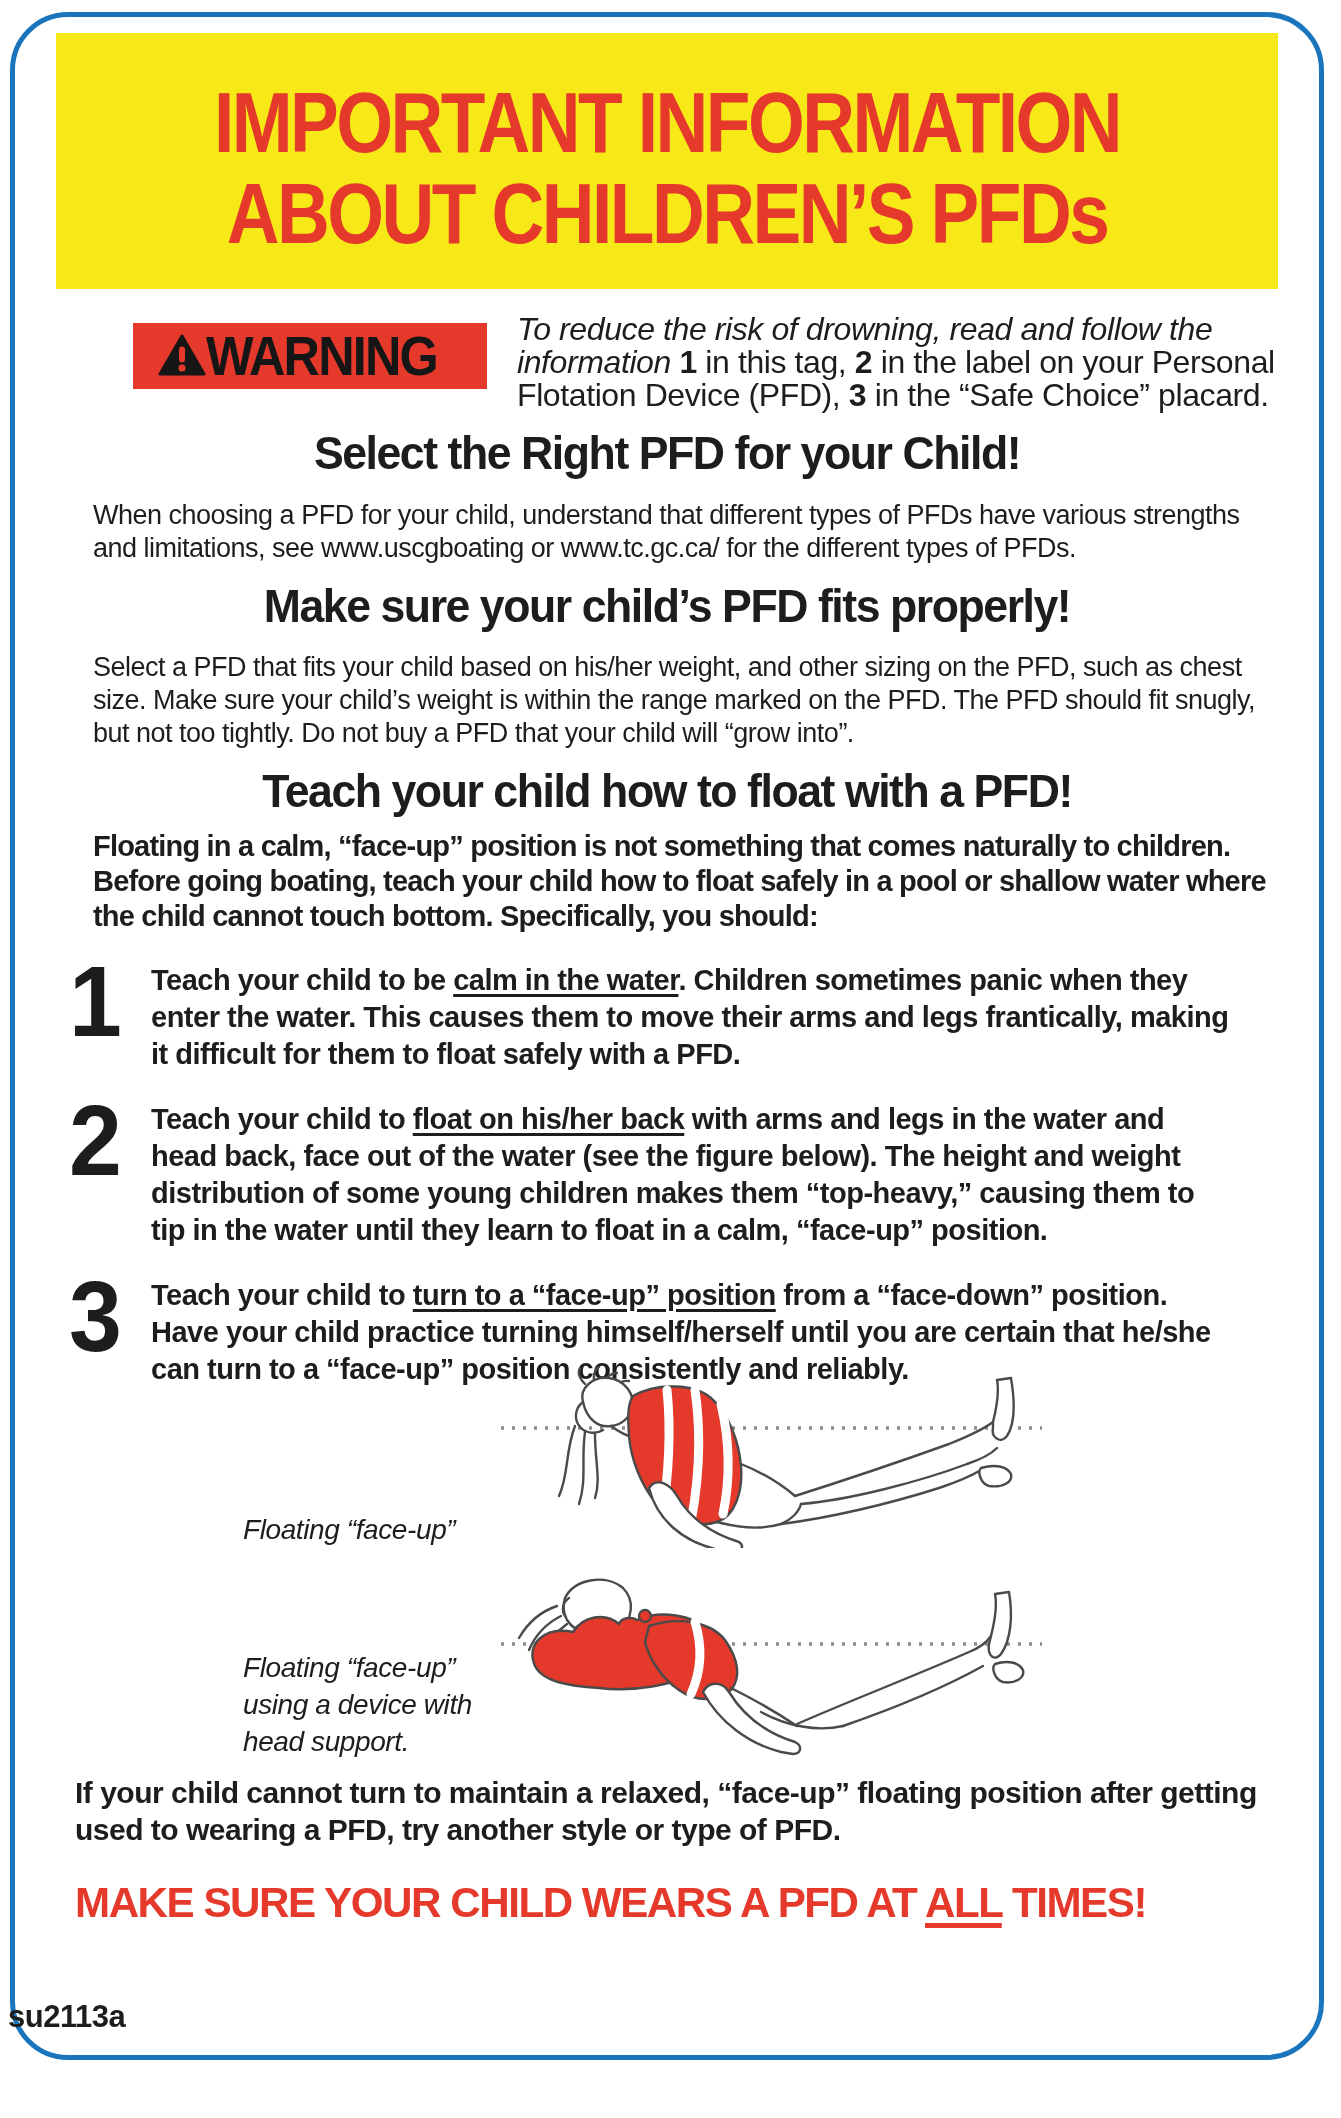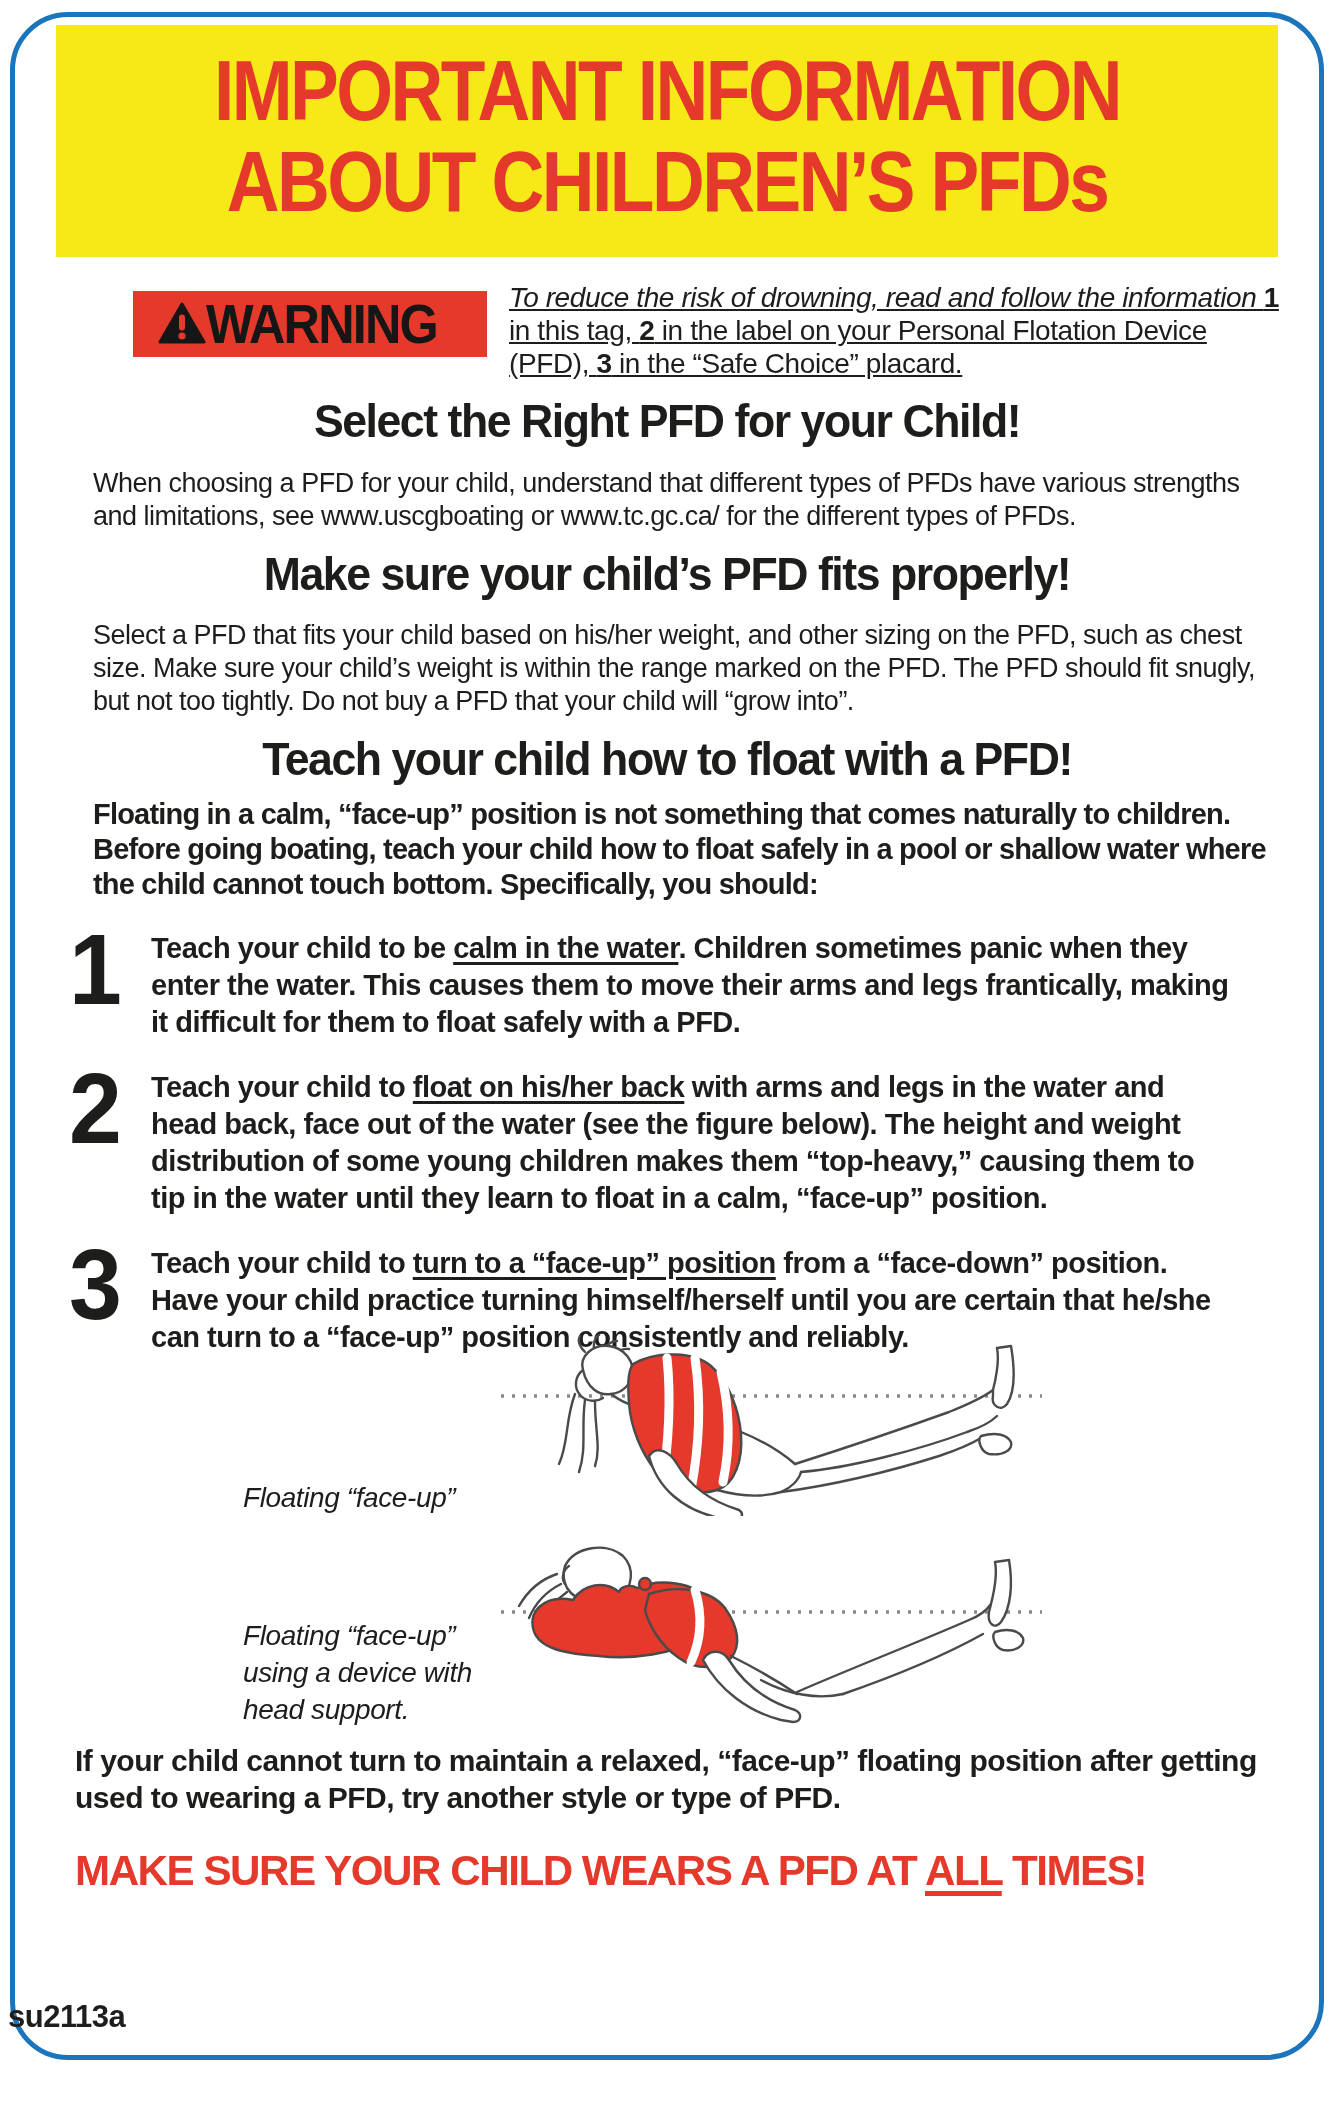--- a/index.html
+++ b/index.html
@@ -13,37 +13,37 @@
   html,body{margin:0;padding:0;}
   body{
     width:1341px;height:2118px;position:relative;background:#fff;
     font-family:"Liberation Sans", sans-serif;color:var(--ink);
   }
   .card{
     position:absolute;left:10px;top:12px;width:1314px;height:2048px;
     border:5px solid var(--blue);border-radius:58px;background:#fff;overflow:hidden;
   }
   
-  .banner{margin:8px auto 0;width:1222px;background:var(--yellow);text-align:center;padding:20px 0 30px;}
+  .banner{margin:16px auto 0;width:1222px;background:var(--yellow);text-align:center;padding:44px 0 30px;}
   .banner-line{
     font-size:86px;font-weight:bold;color:var(--red);line-height:91px;
     letter-spacing:-3px;white-space:nowrap;transform:scaleX(0.85);transform-origin:50% 50%;
   }
   
   .warning-row{display:flex;align-items:flex-start;margin:24px 40px 0 118px;}
   .warning-badge{
     flex:0 0 auto;width:354px;height:66px;background:var(--red);
     display:flex;align-items:center;justify-content:center;margin-top:10px;
   }
   .warning-badge .label{
     font-size:56px;font-weight:bold;color:#161616;letter-spacing:-2px;
     transform:scaleX(0.9);transform-origin:left center;line-height:1;
   }
   .tri-excl{fill:var(--red);}
-  .warning-text{margin:0 0 0 22px;width:812px;font-size:28px;line-height:33px;letter-spacing:-0.4px;text-decoration:underline;}
+  .warning-text{margin:0 0 0 30px;width:812px;font-size:32px;line-height:33px;letter-spacing:-0.4px;}
   
   .seg-italic{font-style:italic;}
   .seg-bold{font-weight:bold;}
   .seg-underline{text-decoration:underline;text-decoration-thickness:3px;text-underline-offset:4px;}
   h2.section-heading{
     margin:16px 0 8px;text-align:center;font-size:46px;font-weight:bold;
     letter-spacing:-1.5px;transform:scaleX(0.97);line-height:1.1;
   }
   p.body{margin:20px 42px 4px 78px;font-size:27px;line-height:33px;letter-spacing:-0.5px;}
   p.body+p.body{margin-top:22px;}

